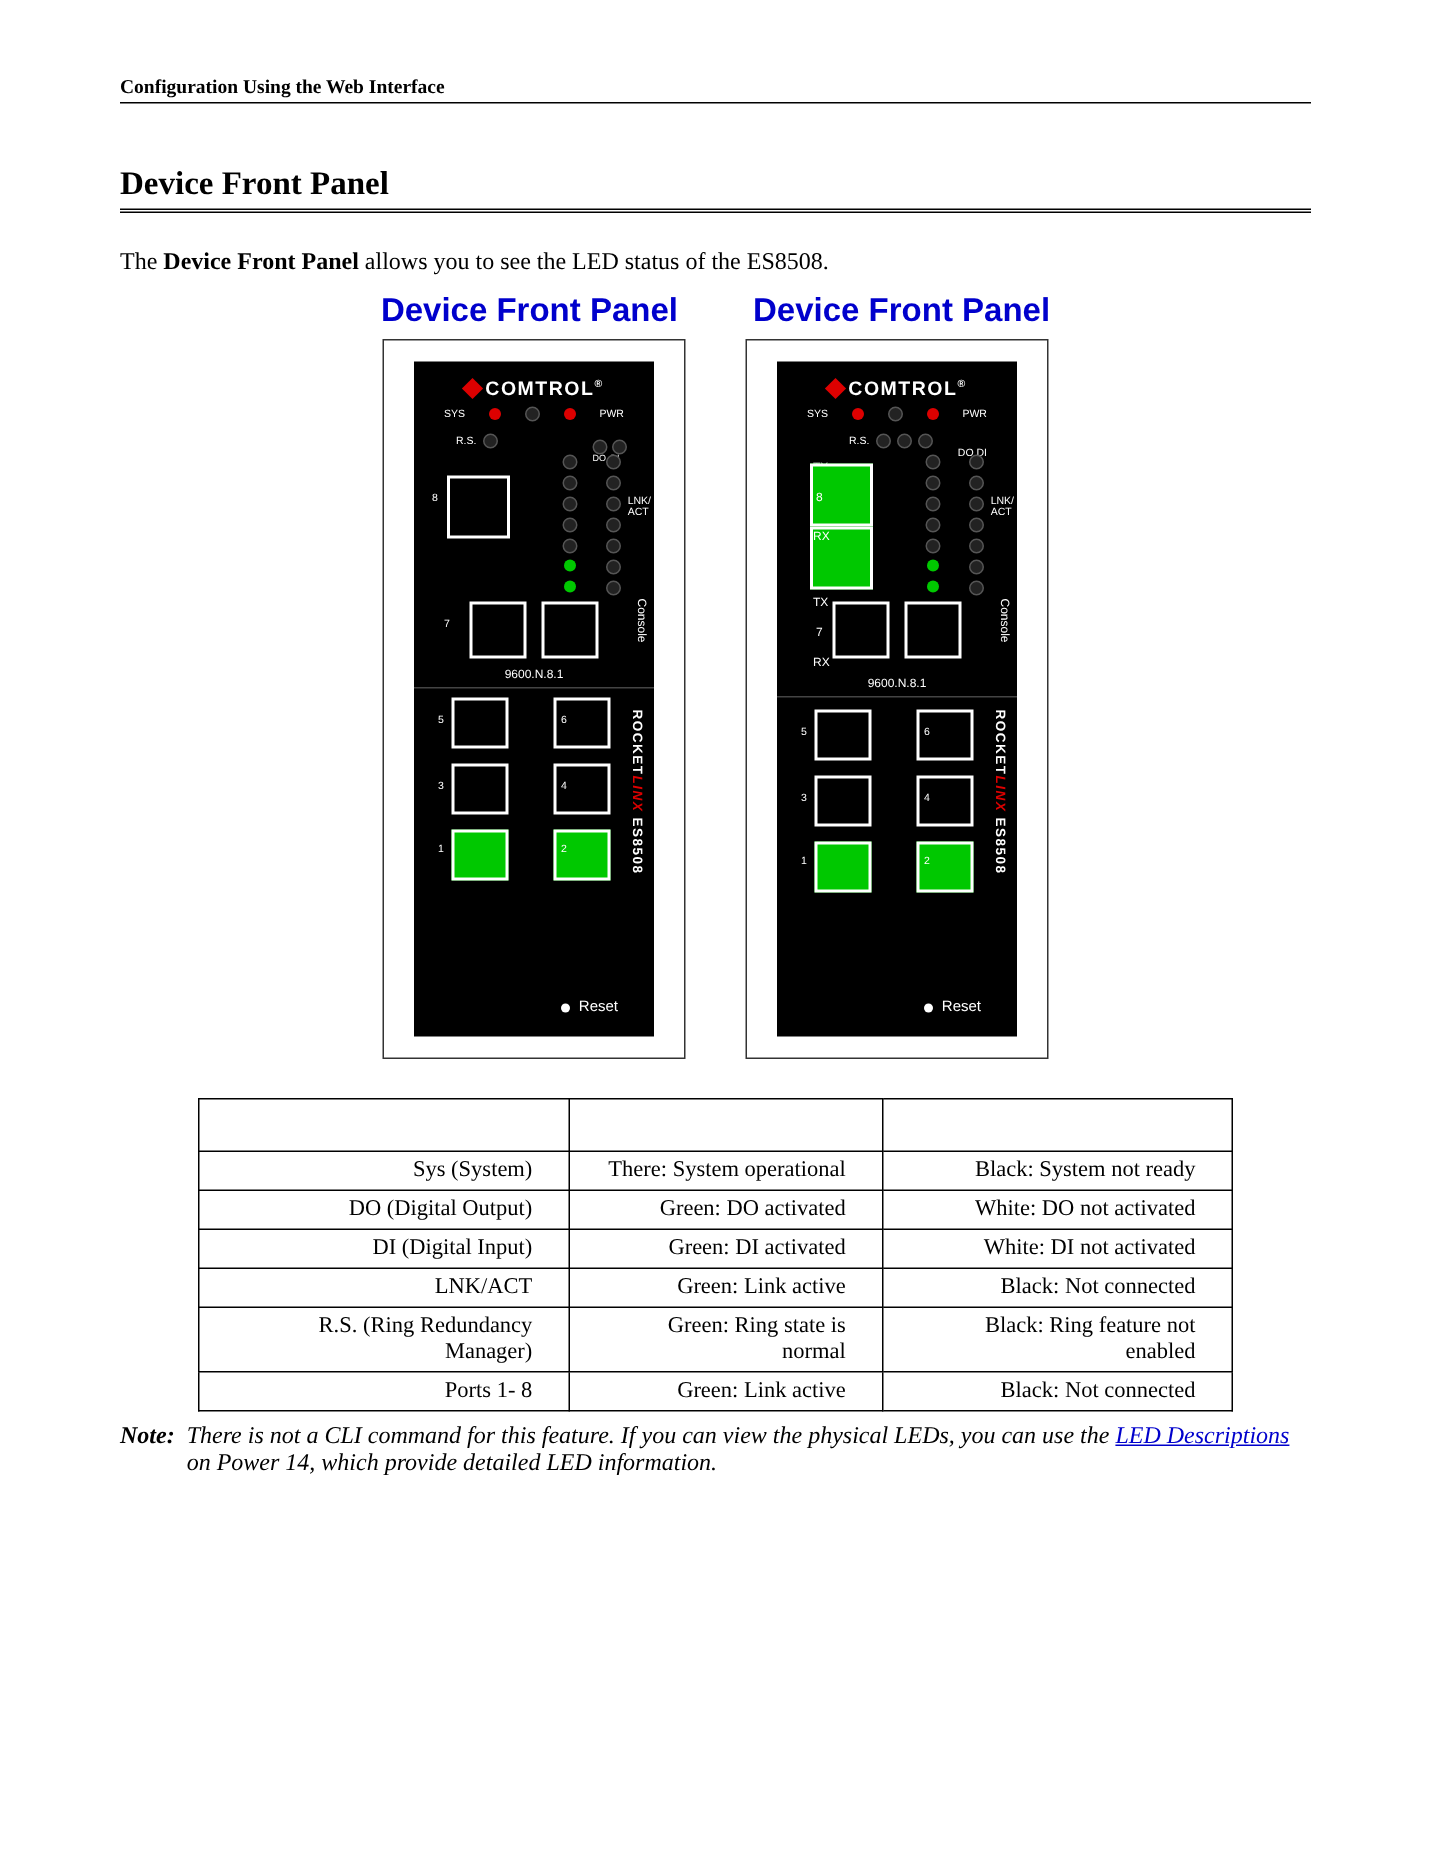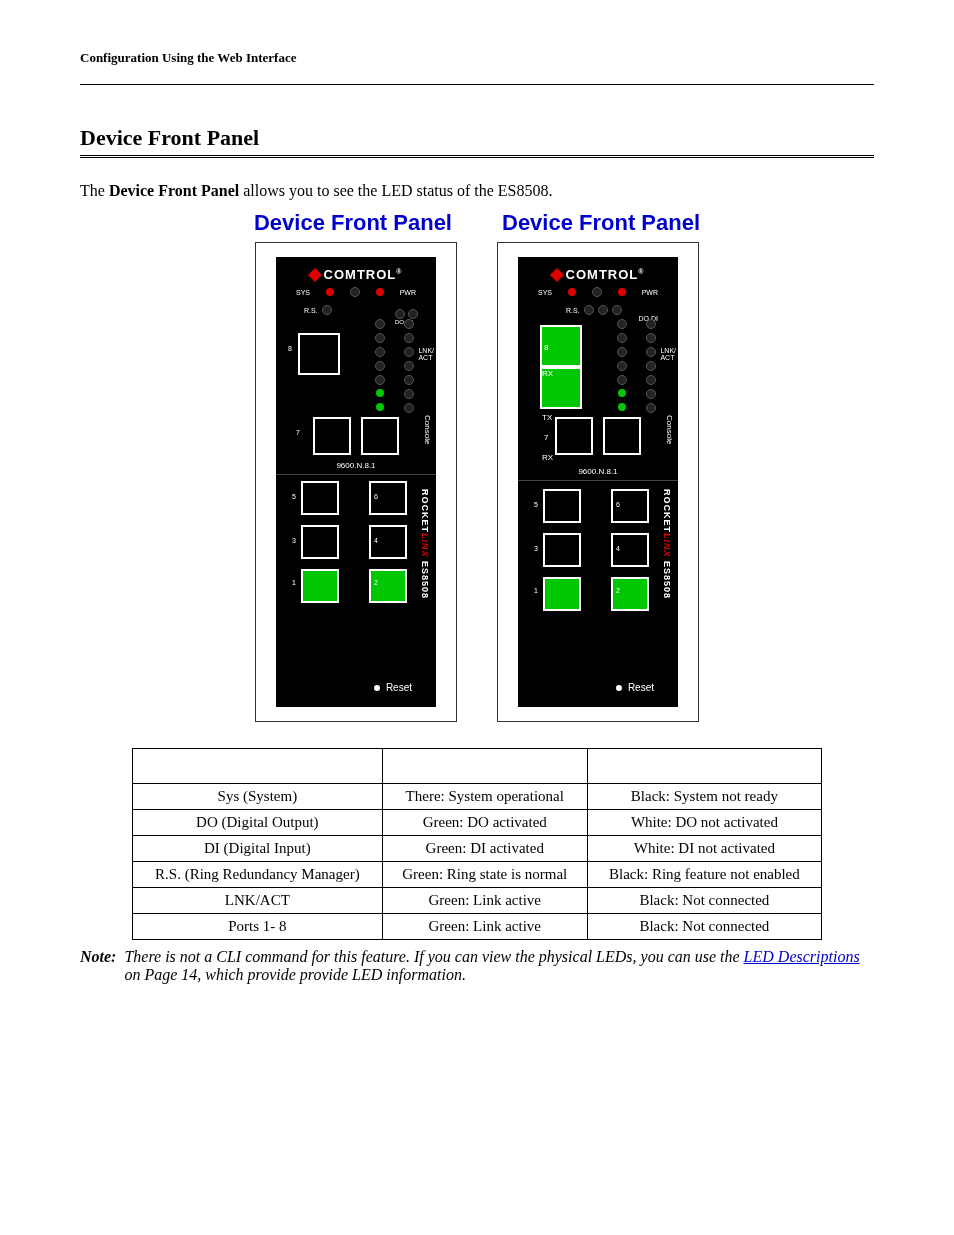--- a/index.html
+++ b/index.html
@@ -17,21 +17,21 @@
     padding: 50px 80px 40px 80px;
     box-sizing: border-box;
     height: 100%;
     position: relative;
   }
   .running-header {
     font-size: 13px;
     font-weight: bold;
     font-family: "Times New Roman", serif;
     border-bottom: 1px solid #000;
-    padding-bottom: 18px;
+    padding-bottom: 2px;
     margin-bottom: 40px;
   }
   .page-title {
     font-family: "Times New Roman", serif;
     font-weight: bold;
     font-size: 22px;
     margin-bottom: 4px;
   }
   .double-rule {
     border-bottom: 3px double #000;
@@ -203,22 +203,22 @@
   }
 
   table.led-table {
     border-collapse: collapse;
     width: 690px;
     margin: 0 auto 8px auto;
     font-size: 15px;
   }
   table.led-table th, table.led-table td {
     border: 1px solid #000;
-    padding: 4px 8px;
-    text-align: center;
+    padding: 4px 24px;
+    text-align: right;
     vertical-align: top;
   }
   table.led-table thead th {
     height: 26px;
   }
   .note-row {
     display: flex;
     gap: 8px;
     font-style: italic;
     margin: 0 0 0 0;
@@ -442,38 +442,38 @@
           <td>DO (Digital Output)</td>
           <td>Green: DO activated</td>
           <td>White: DO not activated</td>
         </tr>
       <tr>
           <td>DI (Digital Input)</td>
           <td>Green: DI activated</td>
           <td>White: DI not activated</td>
         </tr>
       <tr>
+          <td>LNK/ACT</td>
+          <td>Green: Link active</td>
+          <td>Black: Not connected</td>
+        </tr>
+      <tr>
           <td>R.S. (Ring Redundancy Manager)</td>
           <td>Green: Ring state is normal</td>
           <td>Black: Ring feature not enabled</td>
         </tr>
       <tr>
-          <td>LNK/ACT</td>
-          <td>Green: Link active</td>
-          <td>Black: Not connected</td>
-        </tr>
-      <tr>
           <td>Ports 1- 8</td>
           <td>Green: Link active</td>
           <td>Black: Not connected</td>
         </tr>
     </tbody>
   </table>
 
   <div class="note-row">
     <div class="note-label">Note:</div>
     <div class="note-body">
-      <span>There is not a CLI command for this feature. If you can view the physical LEDs, you can use the </span><a href="#">LED Descriptions</a><span> on Page 14, which provide provide LED information.</span>
+      <span>There is not a CLI command for this feature. If you can view the physical LEDs, you can use the </span><a href="#">LED Descriptions</a><span> on Power 14, which provide detailed LED information.</span>
     </div>
   </div>
 
 
 </div>
 
 </body></html>

